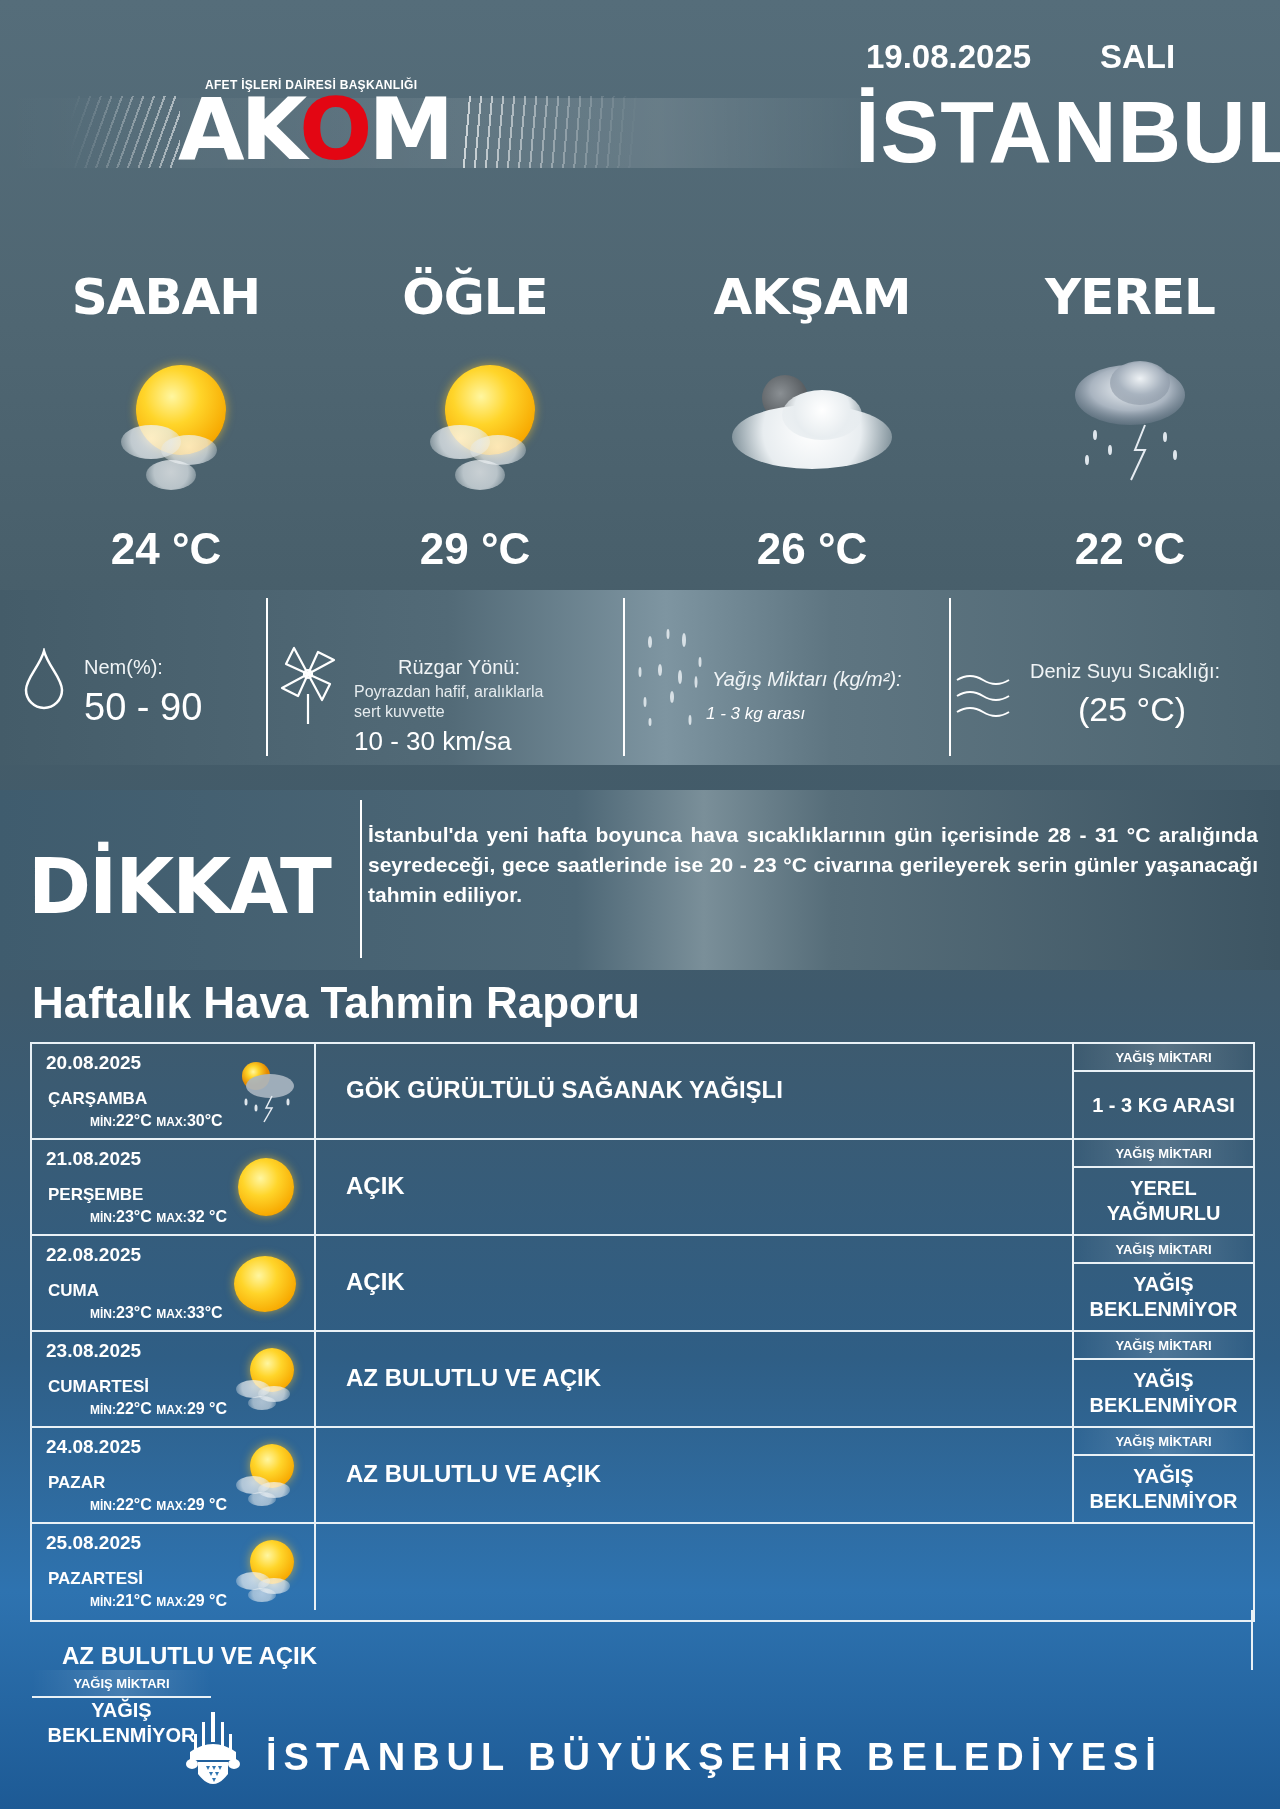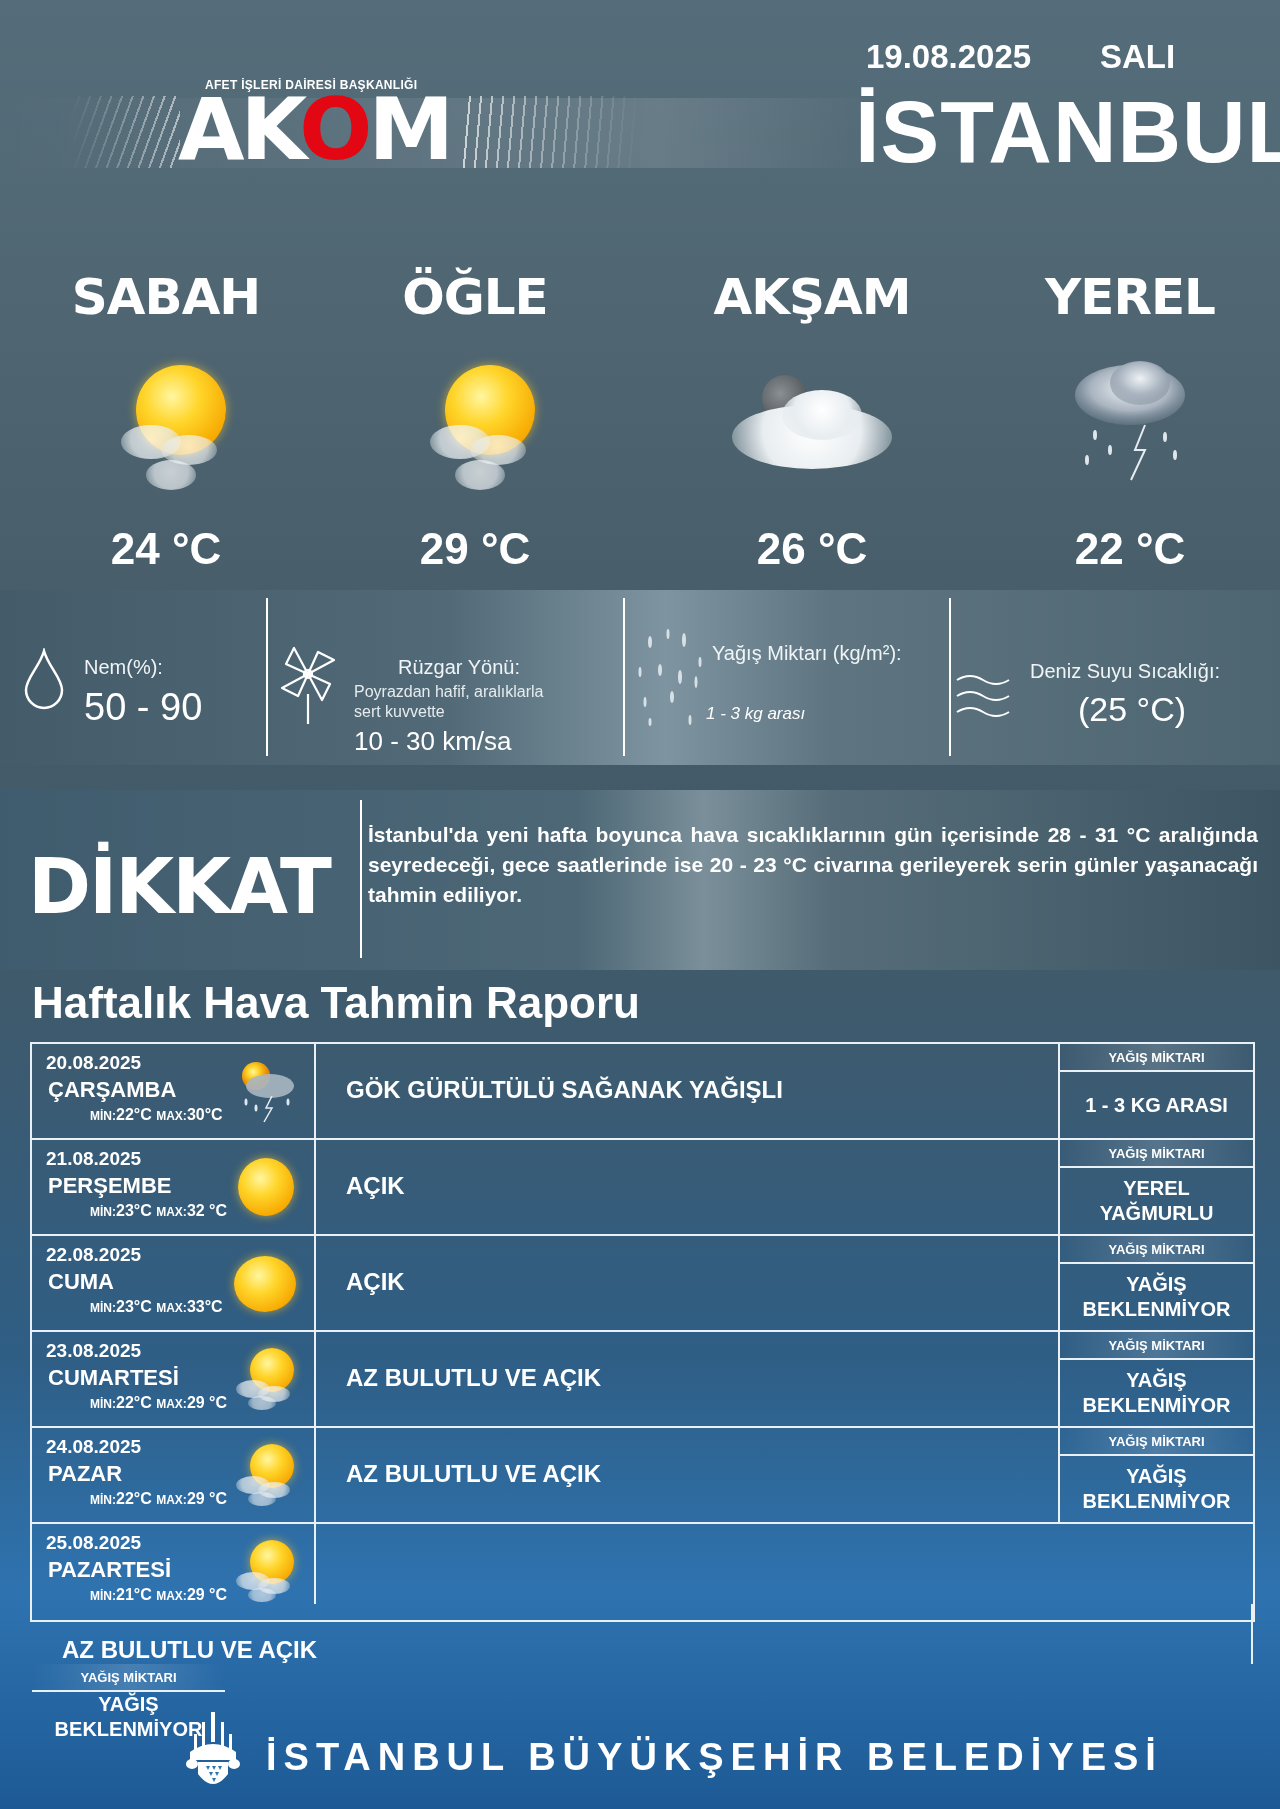--- a/index.html
+++ b/index.html
@@ -56,26 +56,26 @@
   .dikkat-line { left: 360px; top: 800px; width: 2px; height: 158px; background: #fff; }
   .dikkat-text { left: 368px; top: 820px; width: 890px; font-size: 21px; font-weight: bold; line-height: 30px; text-align: justify; }
 
   
   .weekly-title { left: 32px; top: 978px; font-size: 44px; font-weight: bold; }
   .table { left: 30px; top: 1042px; width: 1225px; border: 2px solid #e9f1f6; }
   .row { display: flex; height: 96px; border-bottom: 2px solid #e9f1f6; }
   .row:last-child { border-bottom: none; flex-direction: column; }
   .c-date { width: 284px; border-right: 2px solid #e9f1f6; position: relative; padding: 8px 0 0 14px; }
   .c-date .d { font-size: 19px; font-weight: bold; }
-  .c-date .dn { font-size: 22px; font-weight: bold; margin-top: 3px; margin-left: 2px; }
+  .c-date .dn { font-size: 17px; font-weight: bold; margin-top: 15px; margin-left: 2px; }
   .c-date .mm { font-size: 16px; font-weight: bold; margin-top: 3px; padding-left: 44px; }
   .c-date .mm small { font-size: 12px; }
   .c-date .ricon { position: absolute; right: 16px; top: 14px; width: 66px; height: 66px; }
   .c-desc { flex: 1; border-right: 2px solid #e9f1f6; padding: 32px 0 0 30px; font-size: 24px; font-weight: bold; }
-  .c-rain { width: 193px; display: flex; flex-direction: column; }
+  .c-rain { width: 179px; display: flex; flex-direction: column; }
   .c-rain .rh { height: 28px; border-bottom: 2px solid #e9f1f6; font-size: 13px; font-weight: bold; display: flex; align-items: center; justify-content: center;
     background: linear-gradient(90deg, rgba(255,255,255,0) 0%, rgba(255,255,255,0.15) 50%, rgba(255,255,255,0) 100%); }
   .c-rain .rv { flex: 1; display: flex; align-items: center; justify-content: center; text-align: center; font-size: 20px; font-weight: bold; line-height: 25px; }
 
   
   .footer-logo { left: 186px; top: 1712px; width: 54px; height: 82px; }
   .footer-text { left: 266px; top: 1736px; font-size: 38px; font-weight: bold; letter-spacing: 7px; }
 </style>
 </head>
 <body>
@@ -195,21 +195,21 @@
         <ellipse cx="30" cy="48" rx="2" ry="6"></ellipse>
         <ellipse cx="50" cy="55" rx="2" ry="7"></ellipse>
         <ellipse cx="66" cy="60" rx="1.5" ry="6"></ellipse>
     <ellipse cx="15" cy="80" rx="1.5" ry="5"></ellipse>
         <ellipse cx="42" cy="75" rx="2" ry="6"></ellipse>
         <ellipse cx="20" cy="100" rx="1.5" ry="4"></ellipse>
         <ellipse cx="60" cy="98" rx="1.5" ry="5"></ellipse>
   </g>
     </svg>
 </div>
-<div class="abs lbl" style="left:712px;top:642px;">Yağış Miktarı (kg/m²):</div>
+<div class="abs lbl" style="left:712px;top:668px;font-style:italic;">Yağış Miktarı (kg/m²):</div>
 <div class="abs" style="left:706px;top:704px;font-size:17px;font-style:italic;">1 - 3 kg arası</div>
 
 <div class="abs divider-v" style="left:949px;top:598px;height:158px;"></div>
 
 <div class="abs" style="left:955px;top:668px;">
   <svg width="56" height="56" viewBox="0 0 56 56">
       <g fill="none" stroke="#fff" stroke-width="2">
     <path d="M2 12 Q15 4 28 12 T54 12"></path>
         <path d="M2 28 Q15 20 28 28 T54 28"></path>
         <path d="M2 44 Q15 36 28 44 T54 44"></path>

